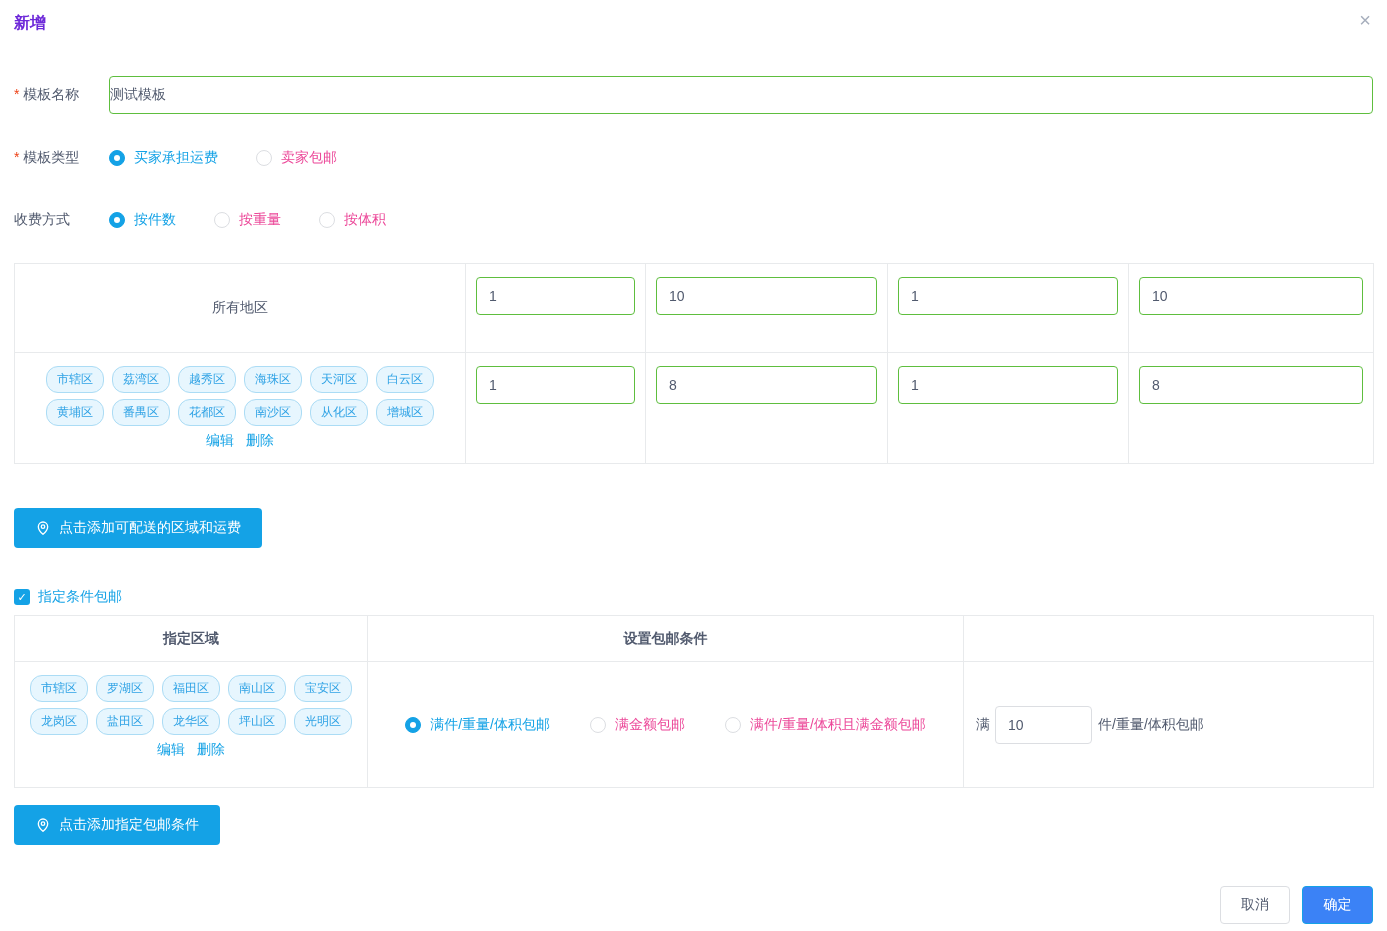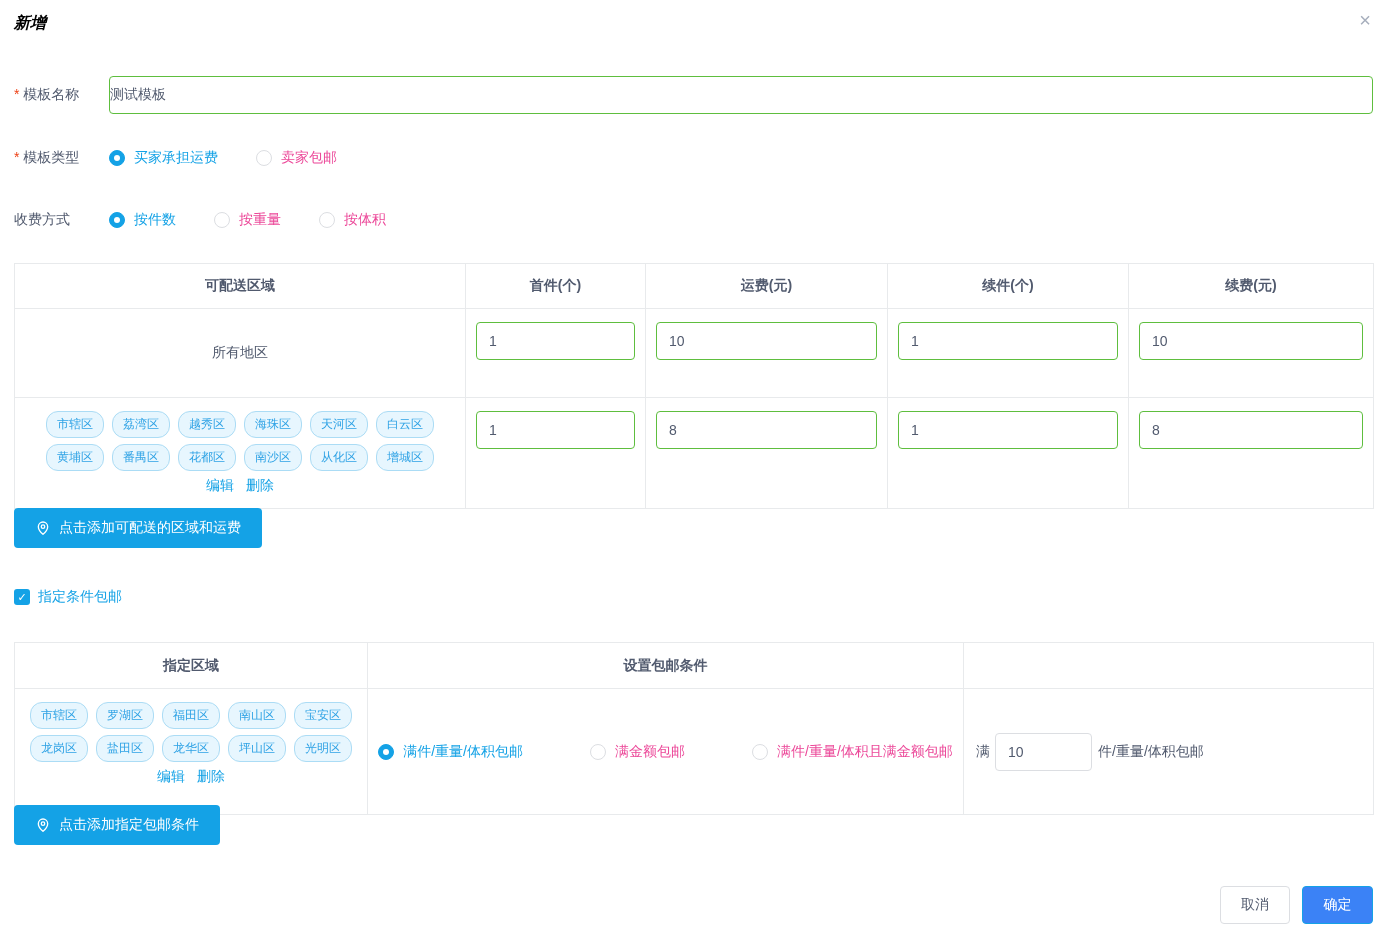--- a/index.html
+++ b/index.html
@@ -2,21 +2,21 @@
 <html><head>
 <meta charset="utf-8">
 <style>
   * { box-sizing: border-box; margin: 0; padding: 0; }
   html, body { background: #fff; }
   body {
     width: 1387px; height: 931px; position: relative; overflow: hidden;
     font-family: "Liberation Sans", "DejaVu Sans", sans-serif;
     font-size: 14px; color: #515a6e;
   }
-  .dlg-title { position: absolute; top: 13px; left: 14px; font-size: 16px; font-weight: 600; color: #000000; font-style: italic; }
+  .dlg-title { position: absolute; top: 13px; left: 14px; font-size: 16px; font-weight: 600; color: #6d28d9; }
   .close-x { position: absolute; top: 10px; right: 16px; font-size: 20px; color: #a6aebc; cursor: pointer; line-height: 1; font-weight: 400; }
 
   .form-row { position: absolute; left: 14px; right: 14px; display: flex; align-items: center; }
   .row-name { top: 76px; }
   .row-type { top: 149px; height: 18px; }
   .row-charge { top: 211px; height: 18px; }
   .form-label { width: 81px; flex: none; color: #515a6e; }
   .req::before { content: "* "; color: #ed4014; }
   .name-input {
     flex: 1; margin-left: 14px; height: 38px; border: 1px solid #5ebe3e; border-radius: 4px;
@@ -27,21 +27,21 @@
   .radio-group { display: flex; align-items: center; margin-left: 14px; }
   .radio-opt { display: flex; align-items: center; cursor: pointer; margin-right: 38px; }
   .radio { width: 16px; height: 16px; border-radius: 50%; border: 1px solid #dcdee2; background: #fff; flex: none; position: relative; }
   .radio.on { background: #14a2e6; border-color: #14a2e6; }
   .radio.on::after { content: ""; position: absolute; left: 4px; top: 4px; width: 6px; height: 6px; border-radius: 50%; background: #fff; }
   .radio-label { margin-left: 9px; color: #ec4899; }
   .radio-opt.sel .radio-label { color: #14a2e6; }
 
   table { border-collapse: collapse; table-layout: fixed; position: absolute; left: 14px; width: 1359px; }
   .tbl1 { top: 263px; }
-  .tbl2 { top: 615px; margin-top: 27px; }
+  .tbl2 { top: 615px; }
   td { border: 1px solid #e8eaec; text-align: center; vertical-align: middle; }
   .th { font-weight: 700; color: #515a6e; }
   .tbl1 .th td { height: 45px; }
   .tbl2 .th td { height: 46px; }
   .r1 td { height: 89px; }
   .r2 td { height: 90px; }
   .tbl2 .r1 td { height: 126px; }
   td.input-cell { vertical-align: top; padding: 13px 10px; }
   .cell-input {
     width: 100%; height: 38px; border: 1px solid #5ebe3e; border-radius: 4px; padding: 0 12px;
@@ -62,21 +62,21 @@
     font-size: 14px; cursor: pointer; font-family: "Liberation Sans", "DejaVu Sans", sans-serif;
   }
   .btn-add-area { top: 508px; justify-content: space-between; }
   .btn-add-cond { top: 805px; }
   .pin-icon { width: 16px; height: 16px; margin-right: 8px; flex: none; }
 
   .chk-row { position: absolute; left: 14px; top: 588px; display: flex; align-items: center; cursor: pointer; }
   .checkbox { width: 16px; height: 16px; border-radius: 3px; background: #14a2e6; color: #fff; font-size: 11px; line-height: 16px; text-align: center; flex: none; }
   .chk-label { margin-left: 8px; color: #14a2e6; }
 
-  .cond-cell-inner { display: flex; align-items: center; justify-content: center; gap: 27px; }
+  .cond-cell-inner { display: flex; align-items: center; justify-content: center; }
   .cond-cell-inner .radio-opt { margin-right: 40px; }
   .cond-cell-inner .radio-opt:last-child { margin-right: 0; }
   td.thresh-cell { text-align: left; padding-left: 12px; }
   .thresh-inner { display: flex; align-items: center; }
   .thresh-input {
     width: 97px; height: 38px; border: 1px solid #dcdee2; border-radius: 4px; padding: 0 12px;
     font-size: 14px; color: #515a6e; outline: none; margin: 0 6px 0 5px;
     font-family: "Liberation Sans", "DejaVu Sans", sans-serif;
   }
 
@@ -129,27 +129,20 @@
 
 <table class="tbl1">
   <colgroup>
       <col style="width:451px">
       <col style="width:180px">
       <col style="width:242px">
       <col style="width:241px">
       <col style="width:245px">
     </colgroup>
   <tbody>
-      <tr class="th">
-    <td>可配送区域</td>
-    <td>首件(个)</td>
-    <td>运费(元)</td>
-    <td>续件(个)</td>
-    <td>续费(元)</td>
-  </tr>
   <tr class="r1">
     <td>所有地区</td>
     <td class="input-cell"><input class="cell-input" value="1" style=""></td>
     <td class="input-cell"><input class="cell-input" value="10" style=""></td>
     <td class="input-cell"><input class="cell-input" value="1" style=""></td>
     <td class="input-cell"><input class="cell-input" value="10" style=""></td>
   </tr>
   <tr class="r2">
     <td class="tags-cell">
       <div class="tag-wrap">

